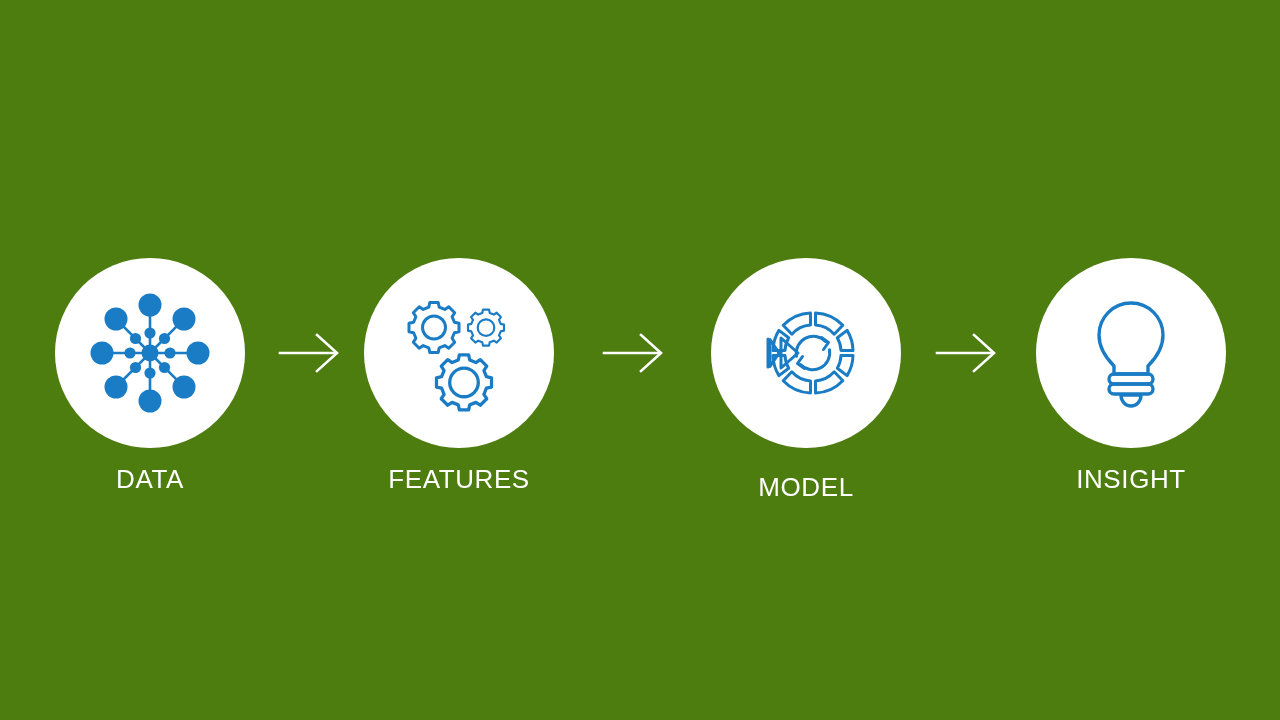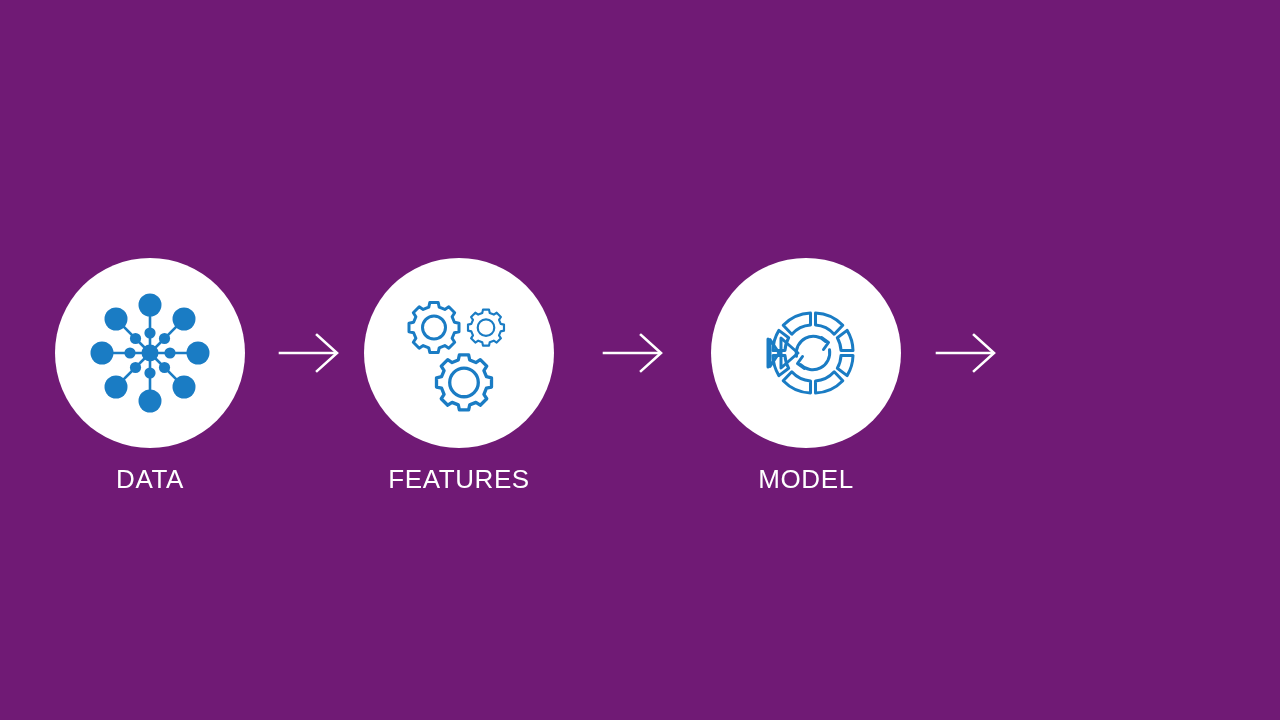--- a/index.html
+++ b/index.html
@@ -9,21 +9,21 @@
   body {
     width: 1280px;
     height: 720px;
     overflow: hidden;
     font-family: "Liberation Sans", sans-serif;
   }
   #pipeline-canvas {
     position: relative;
     width: 1280px;
     height: 720px;
-    background: #701a75;
+    background: #4d7c0f;
   }
   .stage {
     position: absolute;
     top: 258px;
     width: 190px;
     height: 260px;
     display: flex;
     flex-direction: column;
     align-items: center;
   }
@@ -54,21 +54,21 @@
     position: absolute;
     top: 327px;
     width: 66px;
     height: 52px;
   }
   .arrow svg {
     display: block;
   }
   .s0 { left: 55px; }
   .s1 { left: 364px; }
-  .s2 { left: 711px; }
+  .s2 { left: 711px; gap: 8px; }
   .s3 { left: 1036px; }
   .a0 { left: 277px; }
   .a1 { left: 601px; }
   .a2 { left: 934px; }
 </style>
 </head>
 <body>
 
 <div id="pipeline-canvas">
 
@@ -188,14 +188,34 @@
 
   <div class="arrow a2">
     <svg width="66" height="52" viewBox="0 0 66 52">
       <g stroke="#ffffff" stroke-width="2.6" fill="none" stroke-linecap="square">
         <line x1="3" y1="26" x2="58" y2="26"></line>
         <polyline points="40,8 60,26 40,44"></polyline>
       </g>
     </svg>
   </div>
 
+  <div class="stage s3">
+    <div class="stage-disc">
+      <svg width="130" height="130" viewBox="0 0 130 130">
+        <g fill="none" stroke="#1a7cc4" stroke-width="3.4" stroke-linejoin="round" stroke-linecap="round">
+
+          <path d="M 48,78
+                   C 40,70 33,60 33,47
+                   A 32,32 0 0 1 97,47
+                   C 97,60 90,70 82,78
+                   L 82,86 L 48,86 Z"></path>
+
+          <path d="M 48,86 L 82,86 A 5,5 0 0 1 82,96 L 48,96 A 5,5 0 0 1 48,86 Z"></path>
+          <path d="M 48,96 L 82,96 A 5,5 0 0 1 82,106 L 48,106 A 5,5 0 0 1 48,96 Z"></path>
+
+          <path d="M 55,107 L 75,107 A 10,11 0 0 1 55,107 Z"></path>
+        </g>
+      </svg>
+    </div>
+    <div class="stage-label">INSIGHT</div>
+  </div>
 
 </div>
 
 </body></html>

